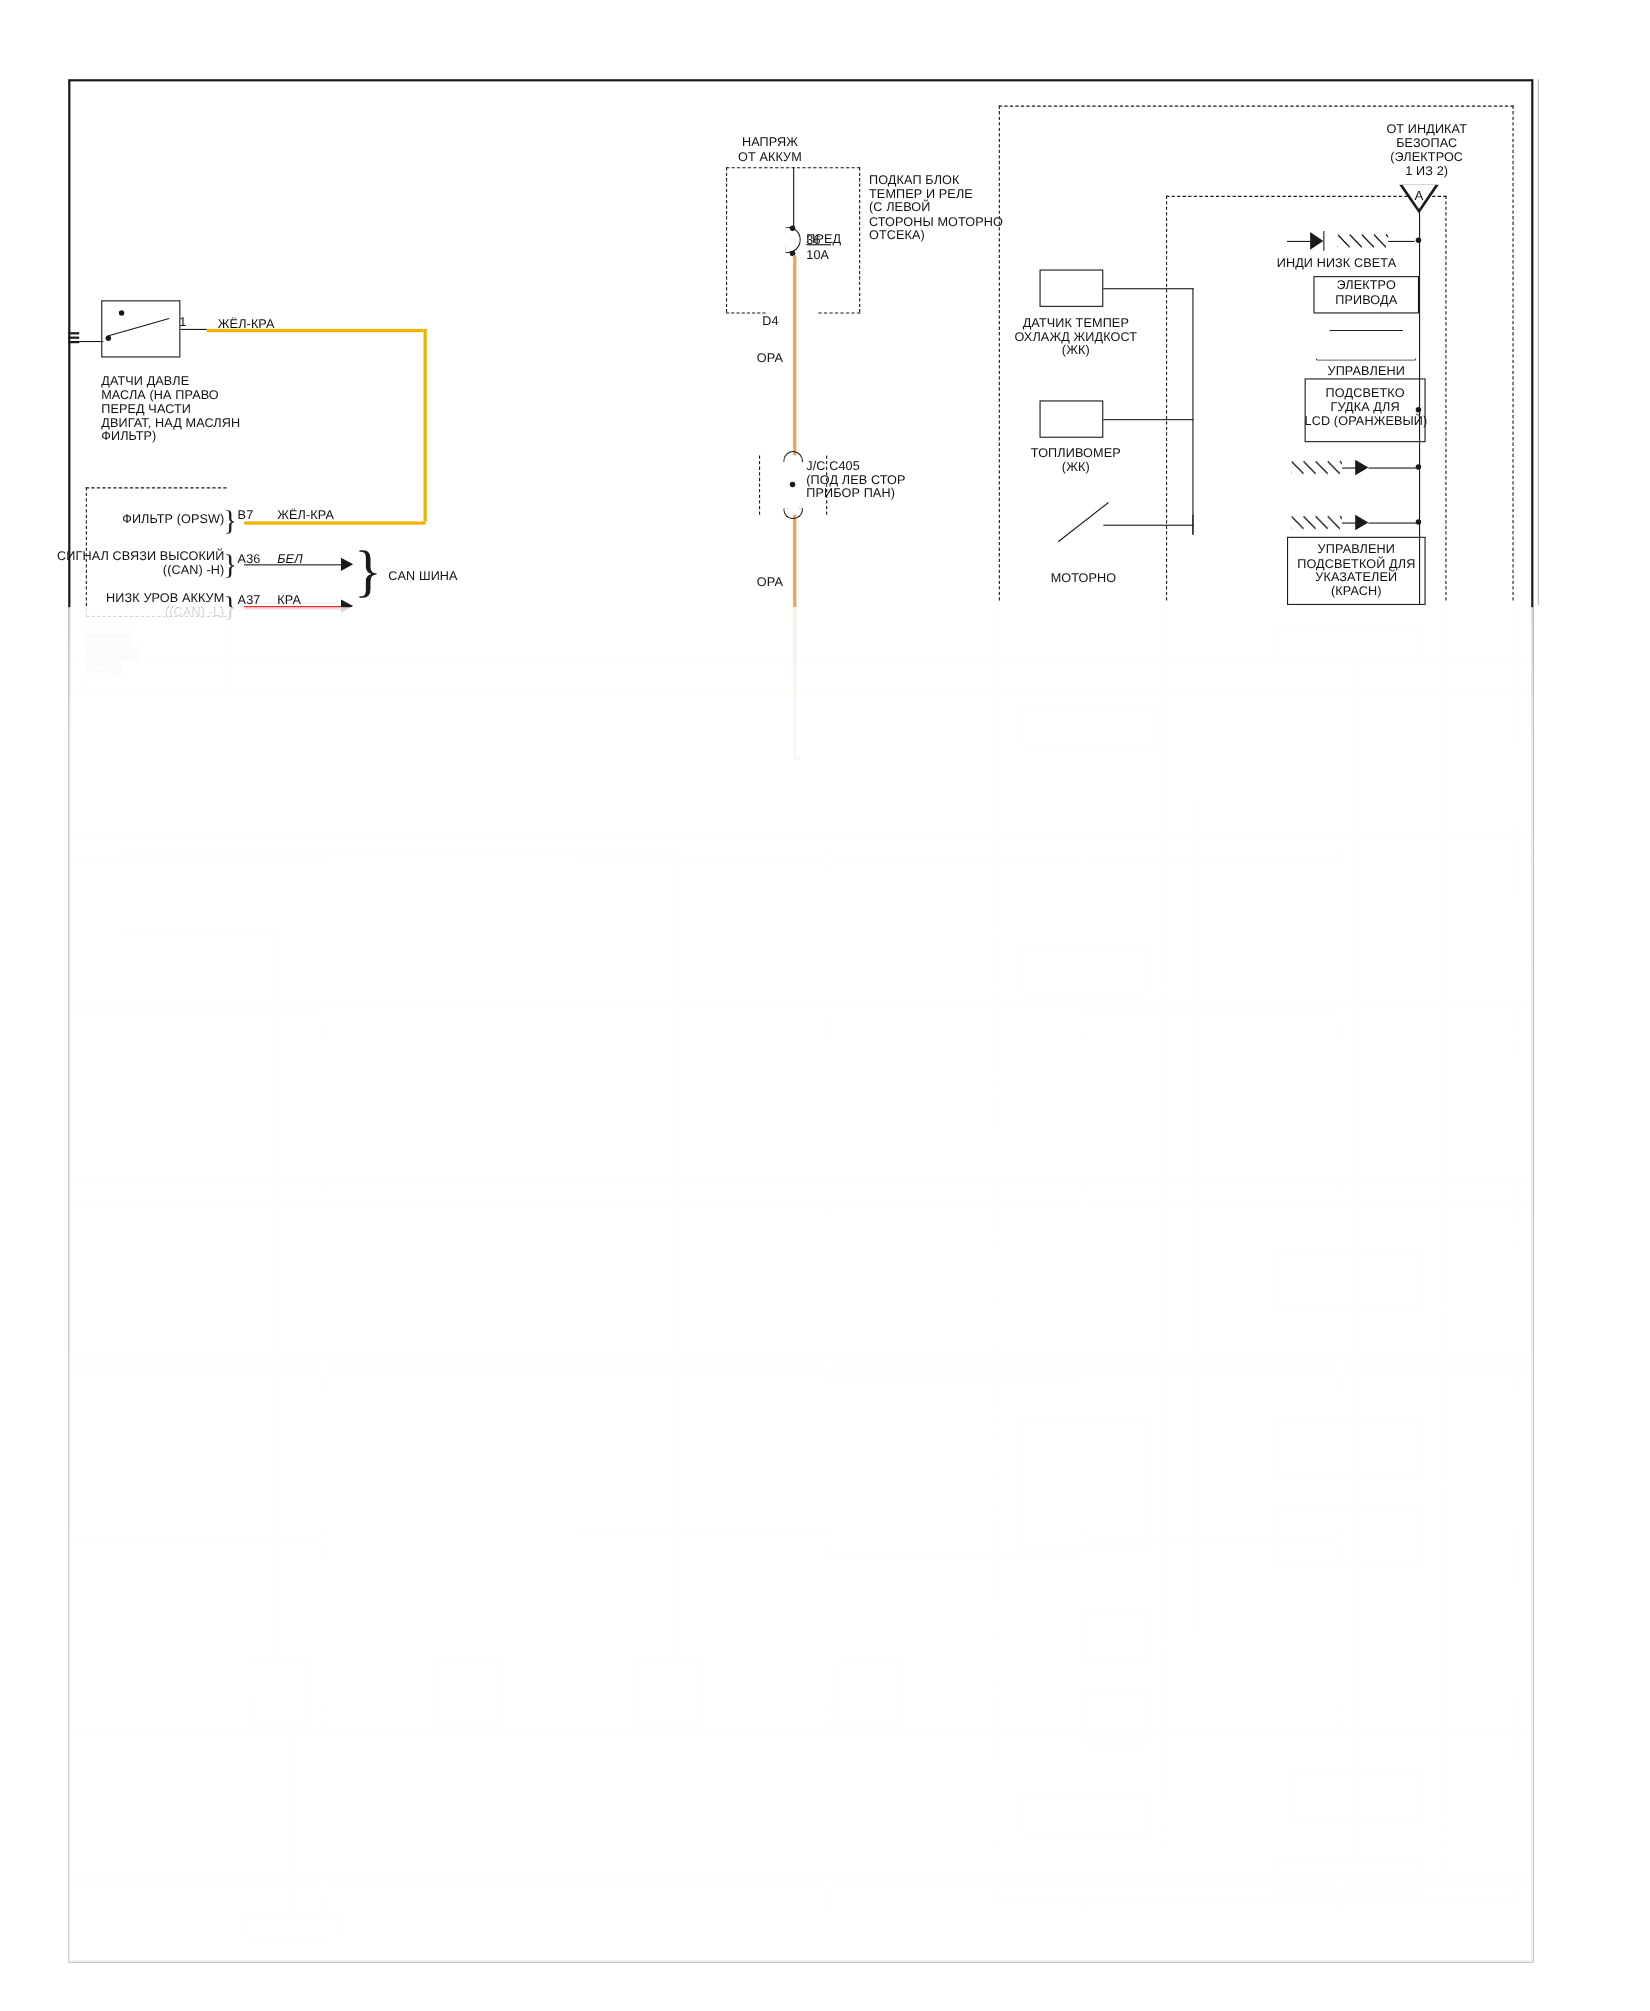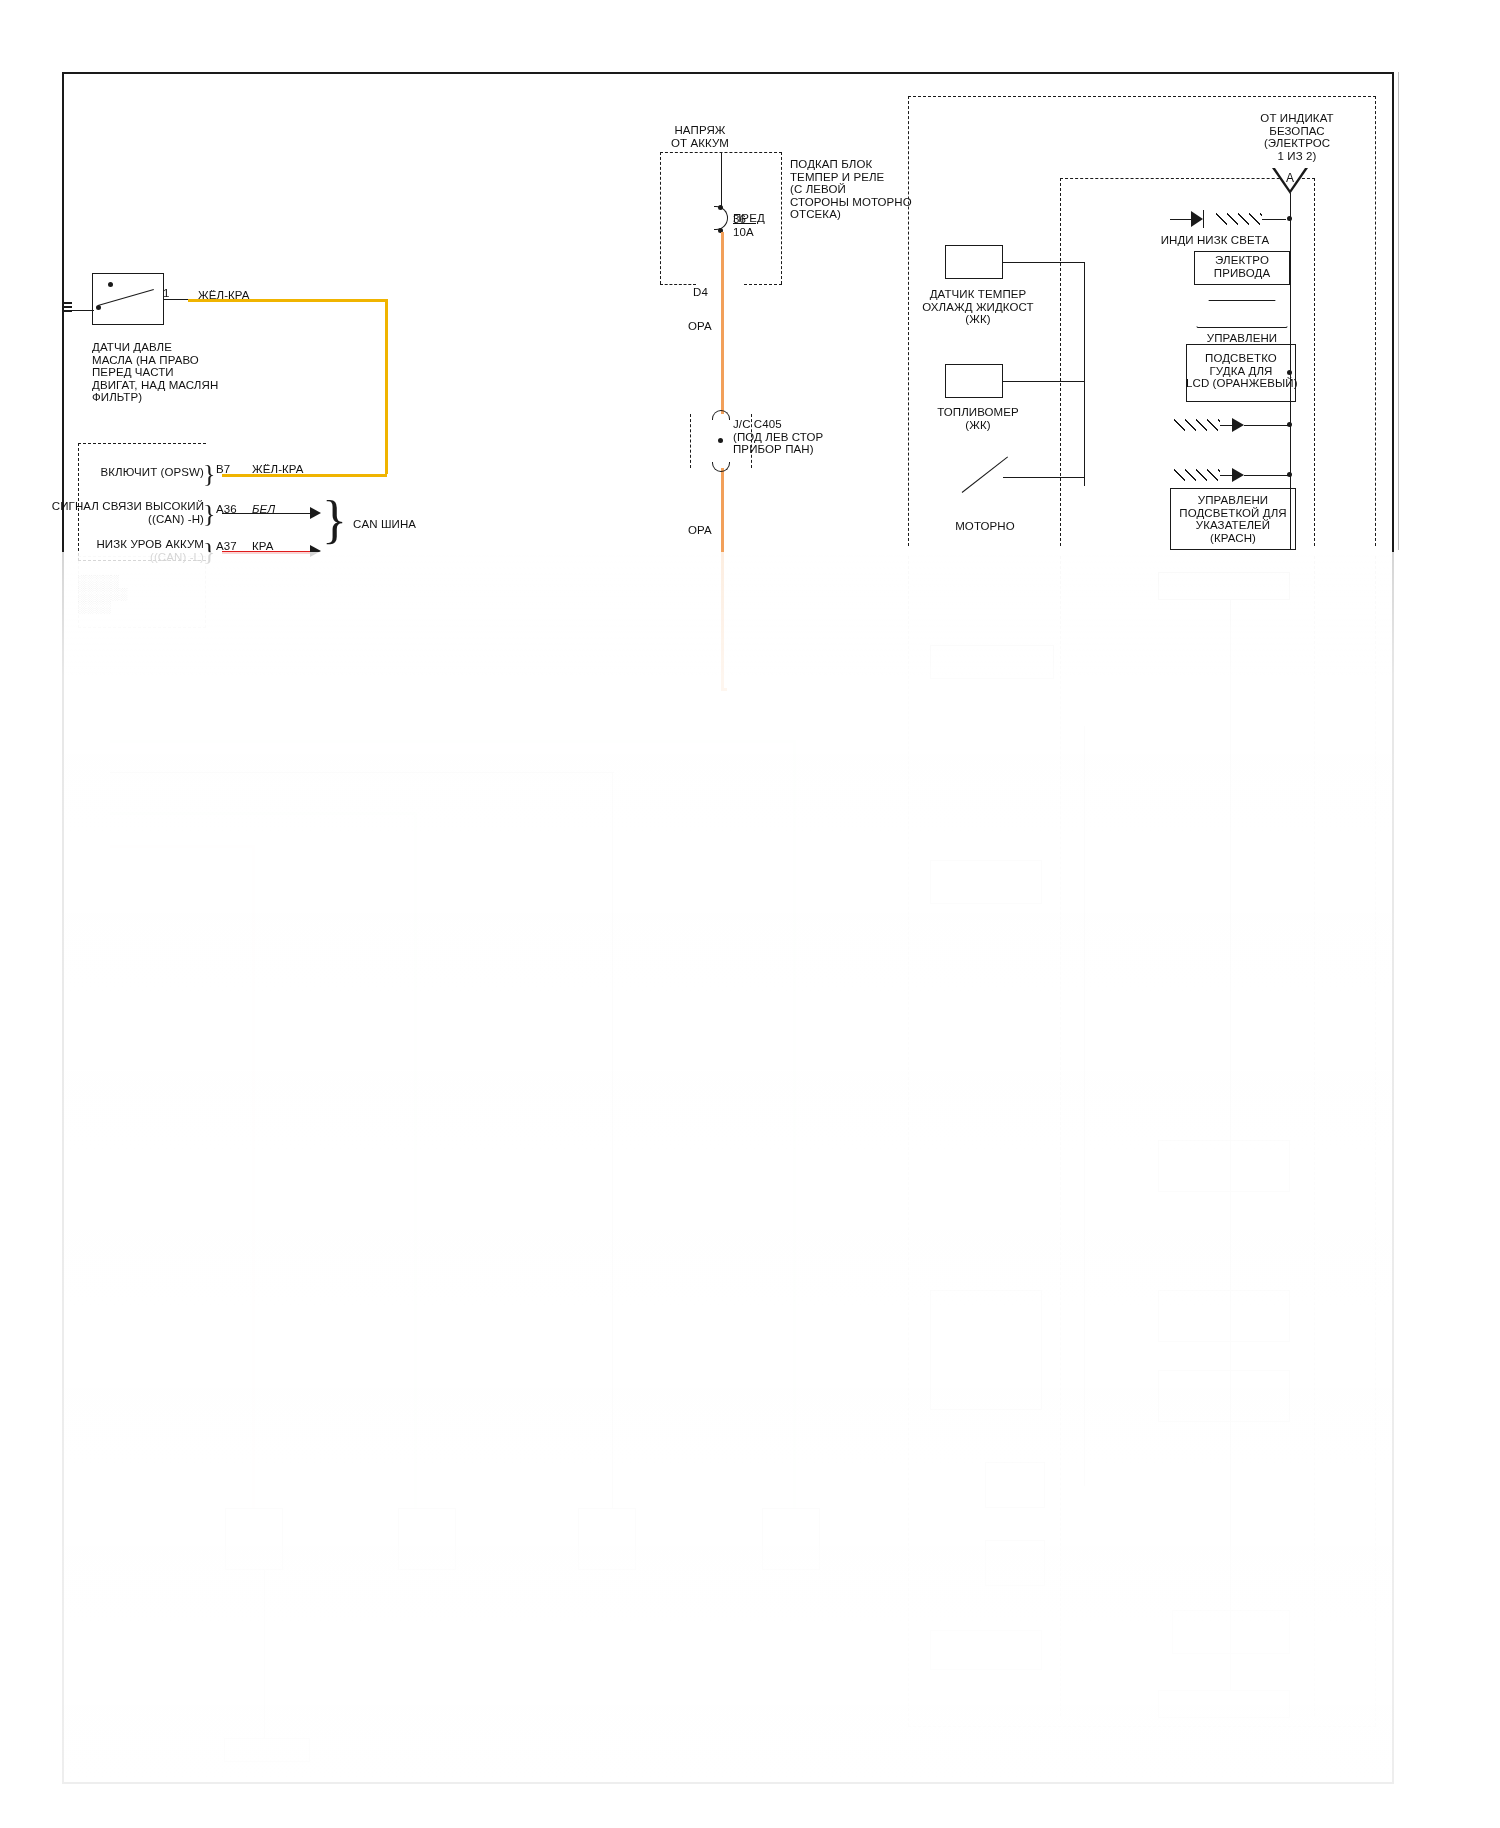--- a/index.html
+++ b/index.html
@@ -103,21 +103,21 @@
 ПЕРЕД ЧАСТИ
 ДВИГАТ, НАД МАСЛЯН
 ФИЛЬТР)</div>
 
   <div class="wire h" style="left:188px; top:299px; width:197px; border-color:#f0b400;"></div>
   <div class="wire v" style="left:385px; top:299px; height:175px; border-color:#f0b400;"></div>
   <div class="wire h" style="left:222px; top:474px; width:165px; border-color:#f0b400;"></div>
 
   <div class="dbox" style="left:78px; top:443px; width:128px; height:118px; border-right:none;"></div>
 
-  <div class="lbl r" style="left:86px; top:466px; width:118px;">ВКЛЮЧИТ (OPSW)</div>
+  <div class="lbl r" style="left:86px; top:466px; width:118px;">ФИЛЬТР (OPSW)</div>
   <div class="brace" style="left:203px; top:452px; font-size:26px;">}</div>
   <div class="lbl" style="left:216px; top:463px;">B7</div>
   <div class="lbl" style="left:252px; top:463px;">ЖЁЛ-КРА</div>
 
   <div class="lbl r" style="left:44px; top:500px; width:160px;">СИГНАЛ СВЯЗИ ВЫСОКИЙ
 ((CAN) -Н)</div>
   <div class="brace" style="left:203px; top:492px; font-size:26px;">}</div>
   <div class="lbl" style="left:216px; top:503px;">A36</div>
   <div class="lbl" style="left:252px; top:503px;font-style:italic;">БЕЛ</div>
 

